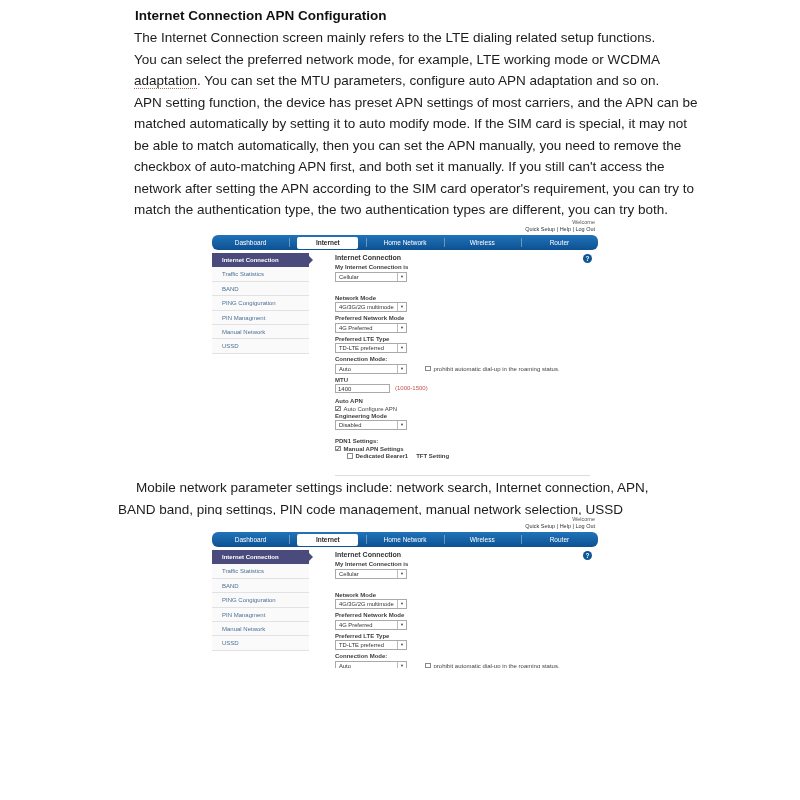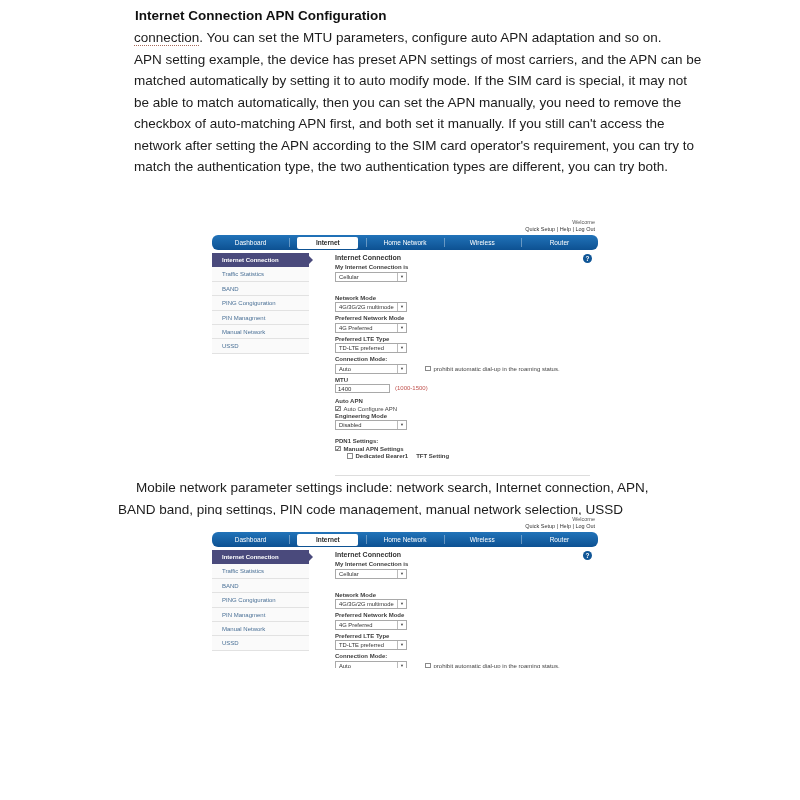--- a/index.html
+++ b/index.html
@@ -69,22 +69,24 @@
   .save-row { display:flex; justify-content:flex-end; padding-right:6px; margin-top:5px; }
   .save-btn { font-size:6.5px; font-weight:bold; color:#333; background:linear-gradient(#fdfdfd,#d6d6d6);
               border:1px solid #999; border-radius:3px; padding:2.5px 8px; box-shadow:0 1px 1px rgba(0,0,0,.15); }
 </style>
 </head>
 <body>
 
 <div class="canvas">
   <div class="doc-heading">Internet Connection APN Configuration</div>
   <div class="para para1">
-      <div class="doc-line"><span class="spellcheck-underline">connection</span>. You can set the MTU parameters, configure auto APN adaptation and so on.</div>
-      <div class="doc-line">APN setting example, the device has preset APN settings of most carriers, and the APN can be</div>
+      <div class="doc-line">The Internet Connection screen mainly refers to the LTE dialing related setup functions.</div>
+      <div class="doc-line">You can select the preferred network mode, for example, LTE working mode or WCDMA</div>
+      <div class="doc-line"><span class="spellcheck-underline">adaptation</span>. You can set the MTU parameters, configure auto APN adaptation and so on.</div>
+      <div class="doc-line">APN setting function, the device has preset APN settings of most carriers, and the APN can be</div>
       <div class="doc-line">matched automatically by setting it to auto modify mode. If the SIM card is special, it may not</div>
       <div class="doc-line">be able to match automatically, then you can set the APN manually, you need to remove the</div>
       <div class="doc-line">checkbox of auto-matching APN first, and both set it manually. If you still can't access the</div>
       <div class="doc-line">network after setting the APN according to the SIM card operator's requirement, you can try to</div>
       <div class="doc-line">match the authentication type, the two authentication types are different, you can try both.</div>
     </div>
 
   <div class="shot shot1">
   <div class="router-ui">
     <div class="ss-topbar">

